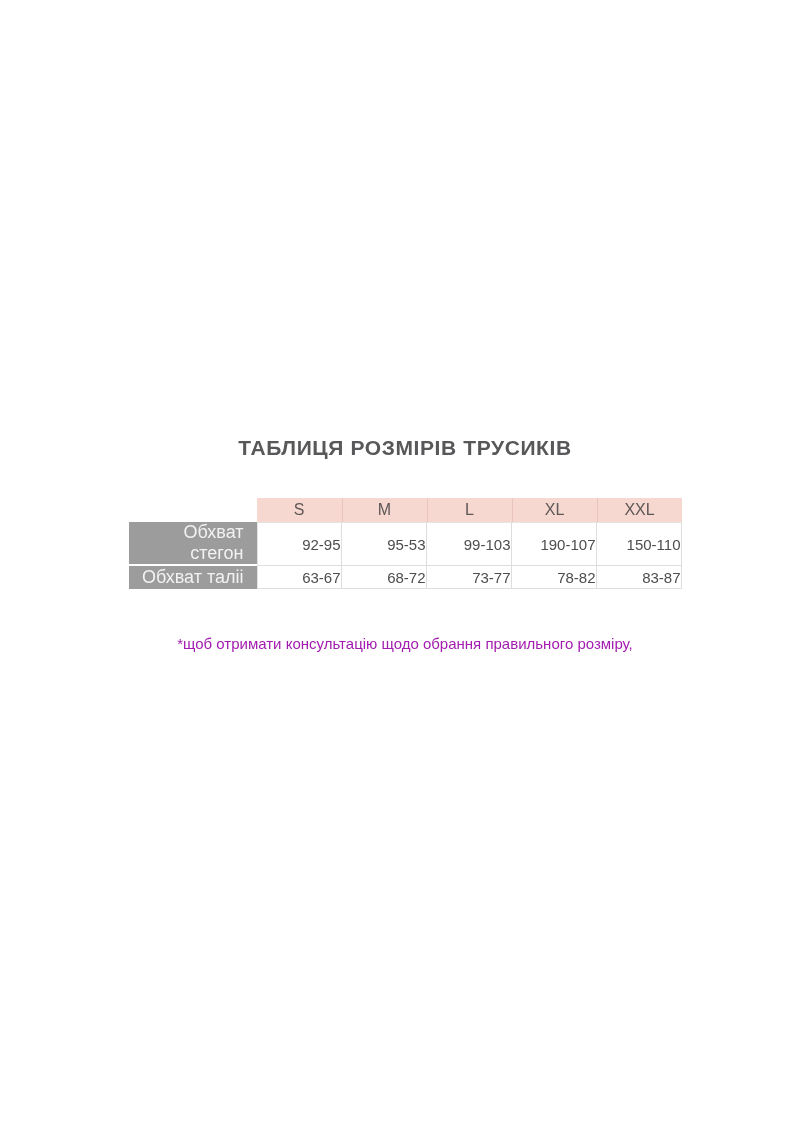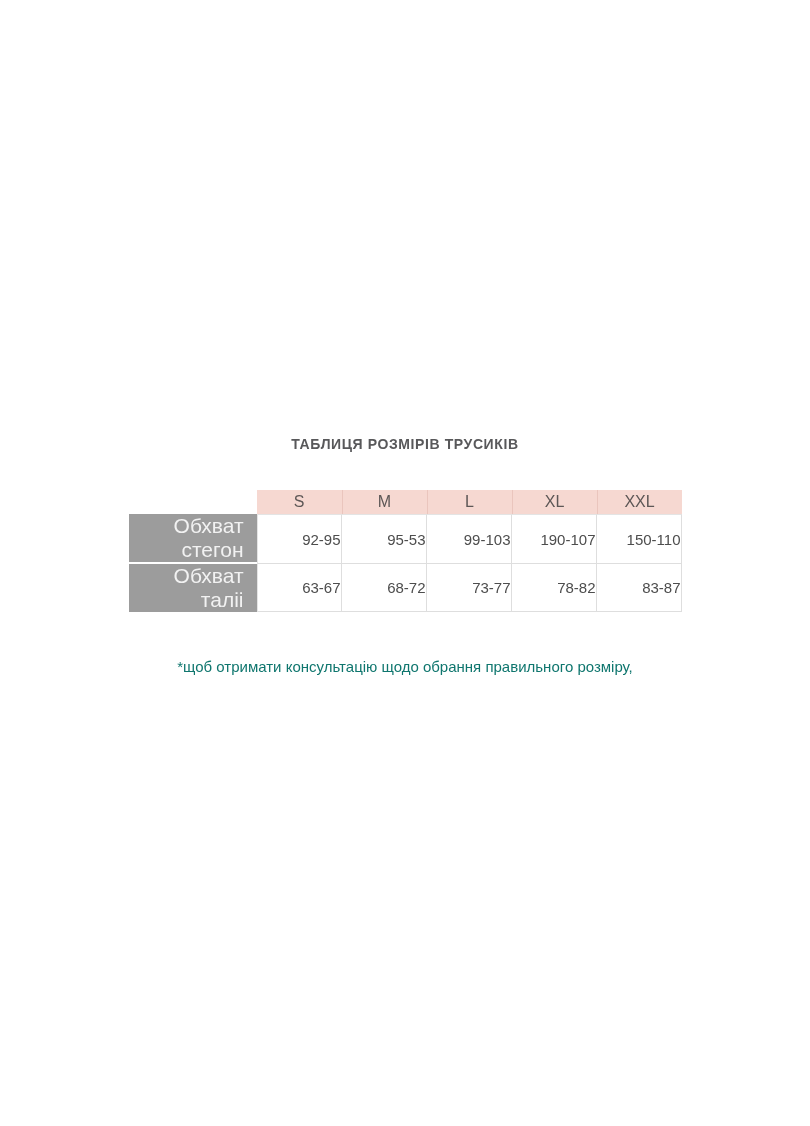--- a/index.html
+++ b/index.html
@@ -9,21 +9,21 @@
     width: 810px;
     height: 1126px;
     margin: 0 auto;
     background: #ffffff;
     overflow: hidden;
     font-family: "Liberation Sans", sans-serif;
   }
   .title {
     padding-top: 436px;
     text-align: center;
-    font-size: 14px;
+    font-size: 21px;
     font-weight: 600;
     letter-spacing: 0.6px;
     color: #58585a;
   }
   table.size-table {
     margin: 38px auto 0 auto;
     border-collapse: separate;
     border-spacing: 0;
     table-layout: fixed;
     width: 553px;
@@ -41,21 +41,21 @@
     font-size: 16px;
     font-weight: 400;
     text-align: center;
     height: 24px;
     vertical-align: middle;
   }
   th.size + th.size { border-left: 1px solid #eac5bd; }
   td.label {
     background: #9c9c9c;
     color: #f2f2f2;
-    font-size: 21px;
+    font-size: 18px;
     text-align: right;
     padding-right: 13px;
     height: 23px;
     vertical-align: middle;
     border-bottom: 2px solid #ffffff;
   }
   tr:last-child td.label { border-bottom: none; }
   td.value {
     background: #ffffff;
     color: #4d4d4d;
@@ -66,21 +66,21 @@
     border-right: 1px solid #dedede;
     border-bottom: 1px solid #dedede;
   }
   tbody tr:first-child td.value { border-top: 1px solid #e4e4e4; }
   td.value:nth-child(2) { border-left: 1px solid #e4e4e4; }
   .footnote {
     margin-top: 43px;
     text-align: center;
     font-size: 15px;
     line-height: 23px;
-    color: #0f766e;
+    color: #a21caf;
   }
 </style>
 </head>
 <body>
 
 <div class="page">
 
   <h1 class="title">ТАБЛИЦЯ РОЗМІРІВ ТРУСИКІВ</h1>
 
   <table class="size-table">

